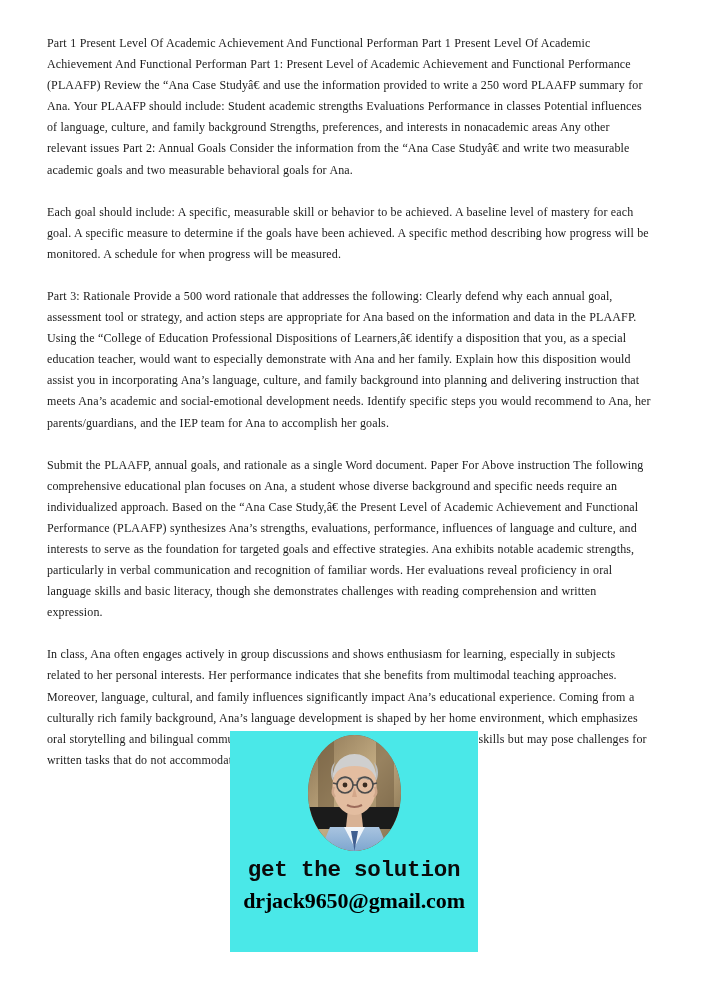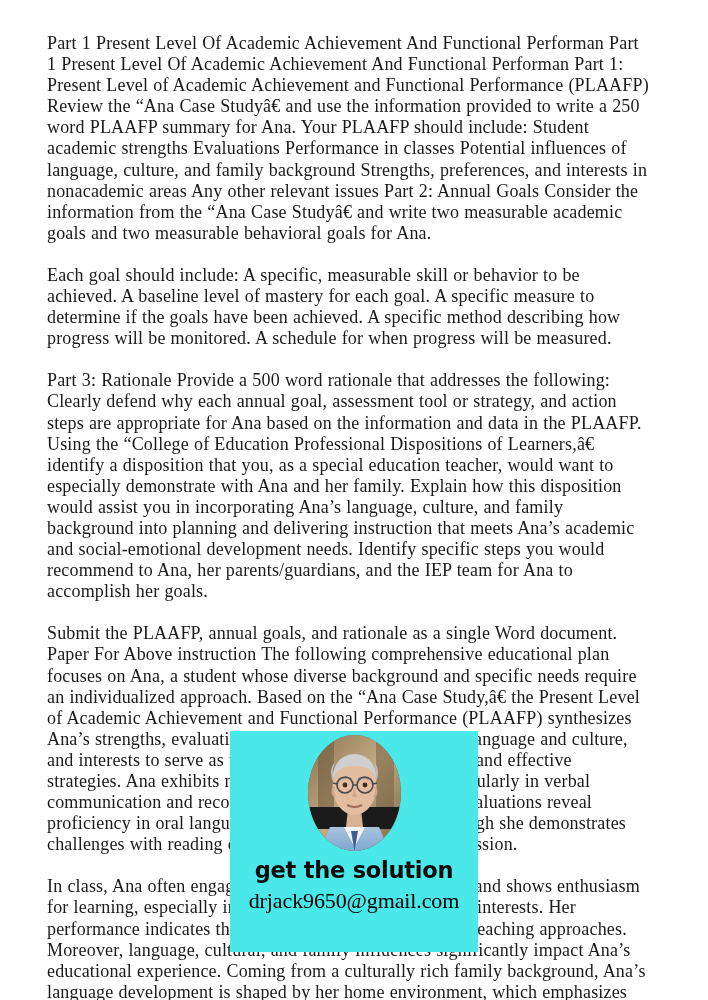--- a/index.html
+++ b/index.html
@@ -26,21 +26,21 @@
   }
 
   #document-body {
     position: absolute;
     left: 47px;
     top: 33px;
     width: 604px;
   }
 
   .doc-paragraph {
-    font-size: 18px;
+    font-size: 12px;
     line-height: 21.1px;
     text-align: left;
     margin: 0 0 21px 0;
     color: #1a1a1a;
     letter-spacing: 0.01em;
     word-spacing: 0.02em;
   }
   .doc-paragraph:last-child { margin-bottom: 0; }
 
   
@@ -71,26 +71,26 @@
   #contact-headline {
     margin-top: 6px;
     font-family: "DejaVu Sans", "Liberation Sans", sans-serif;
     font-weight: bold;
     font-size: 22.5px;
     line-height: 27px;
     color: #0a0a0a;
     text-align: center;
     letter-spacing: -0.01em;
   }
-  #contact-headline .line2 { display: block; }
+  #contact-headline .line2 { display: block; font-family: Liberation Mono, monospace; }
 
   #contact-email {
     margin-top: 4px;
     font-family: "Liberation Serif", "DejaVu Serif", serif;
-    font-weight: normal;
+    font-weight: bold;
     font-size: 22px;
     line-height: 26px;
     color: #000000;
     text-align: center;
     letter-spacing: -0.005em;
   }
 </style>
 </head>
 <body>
 

